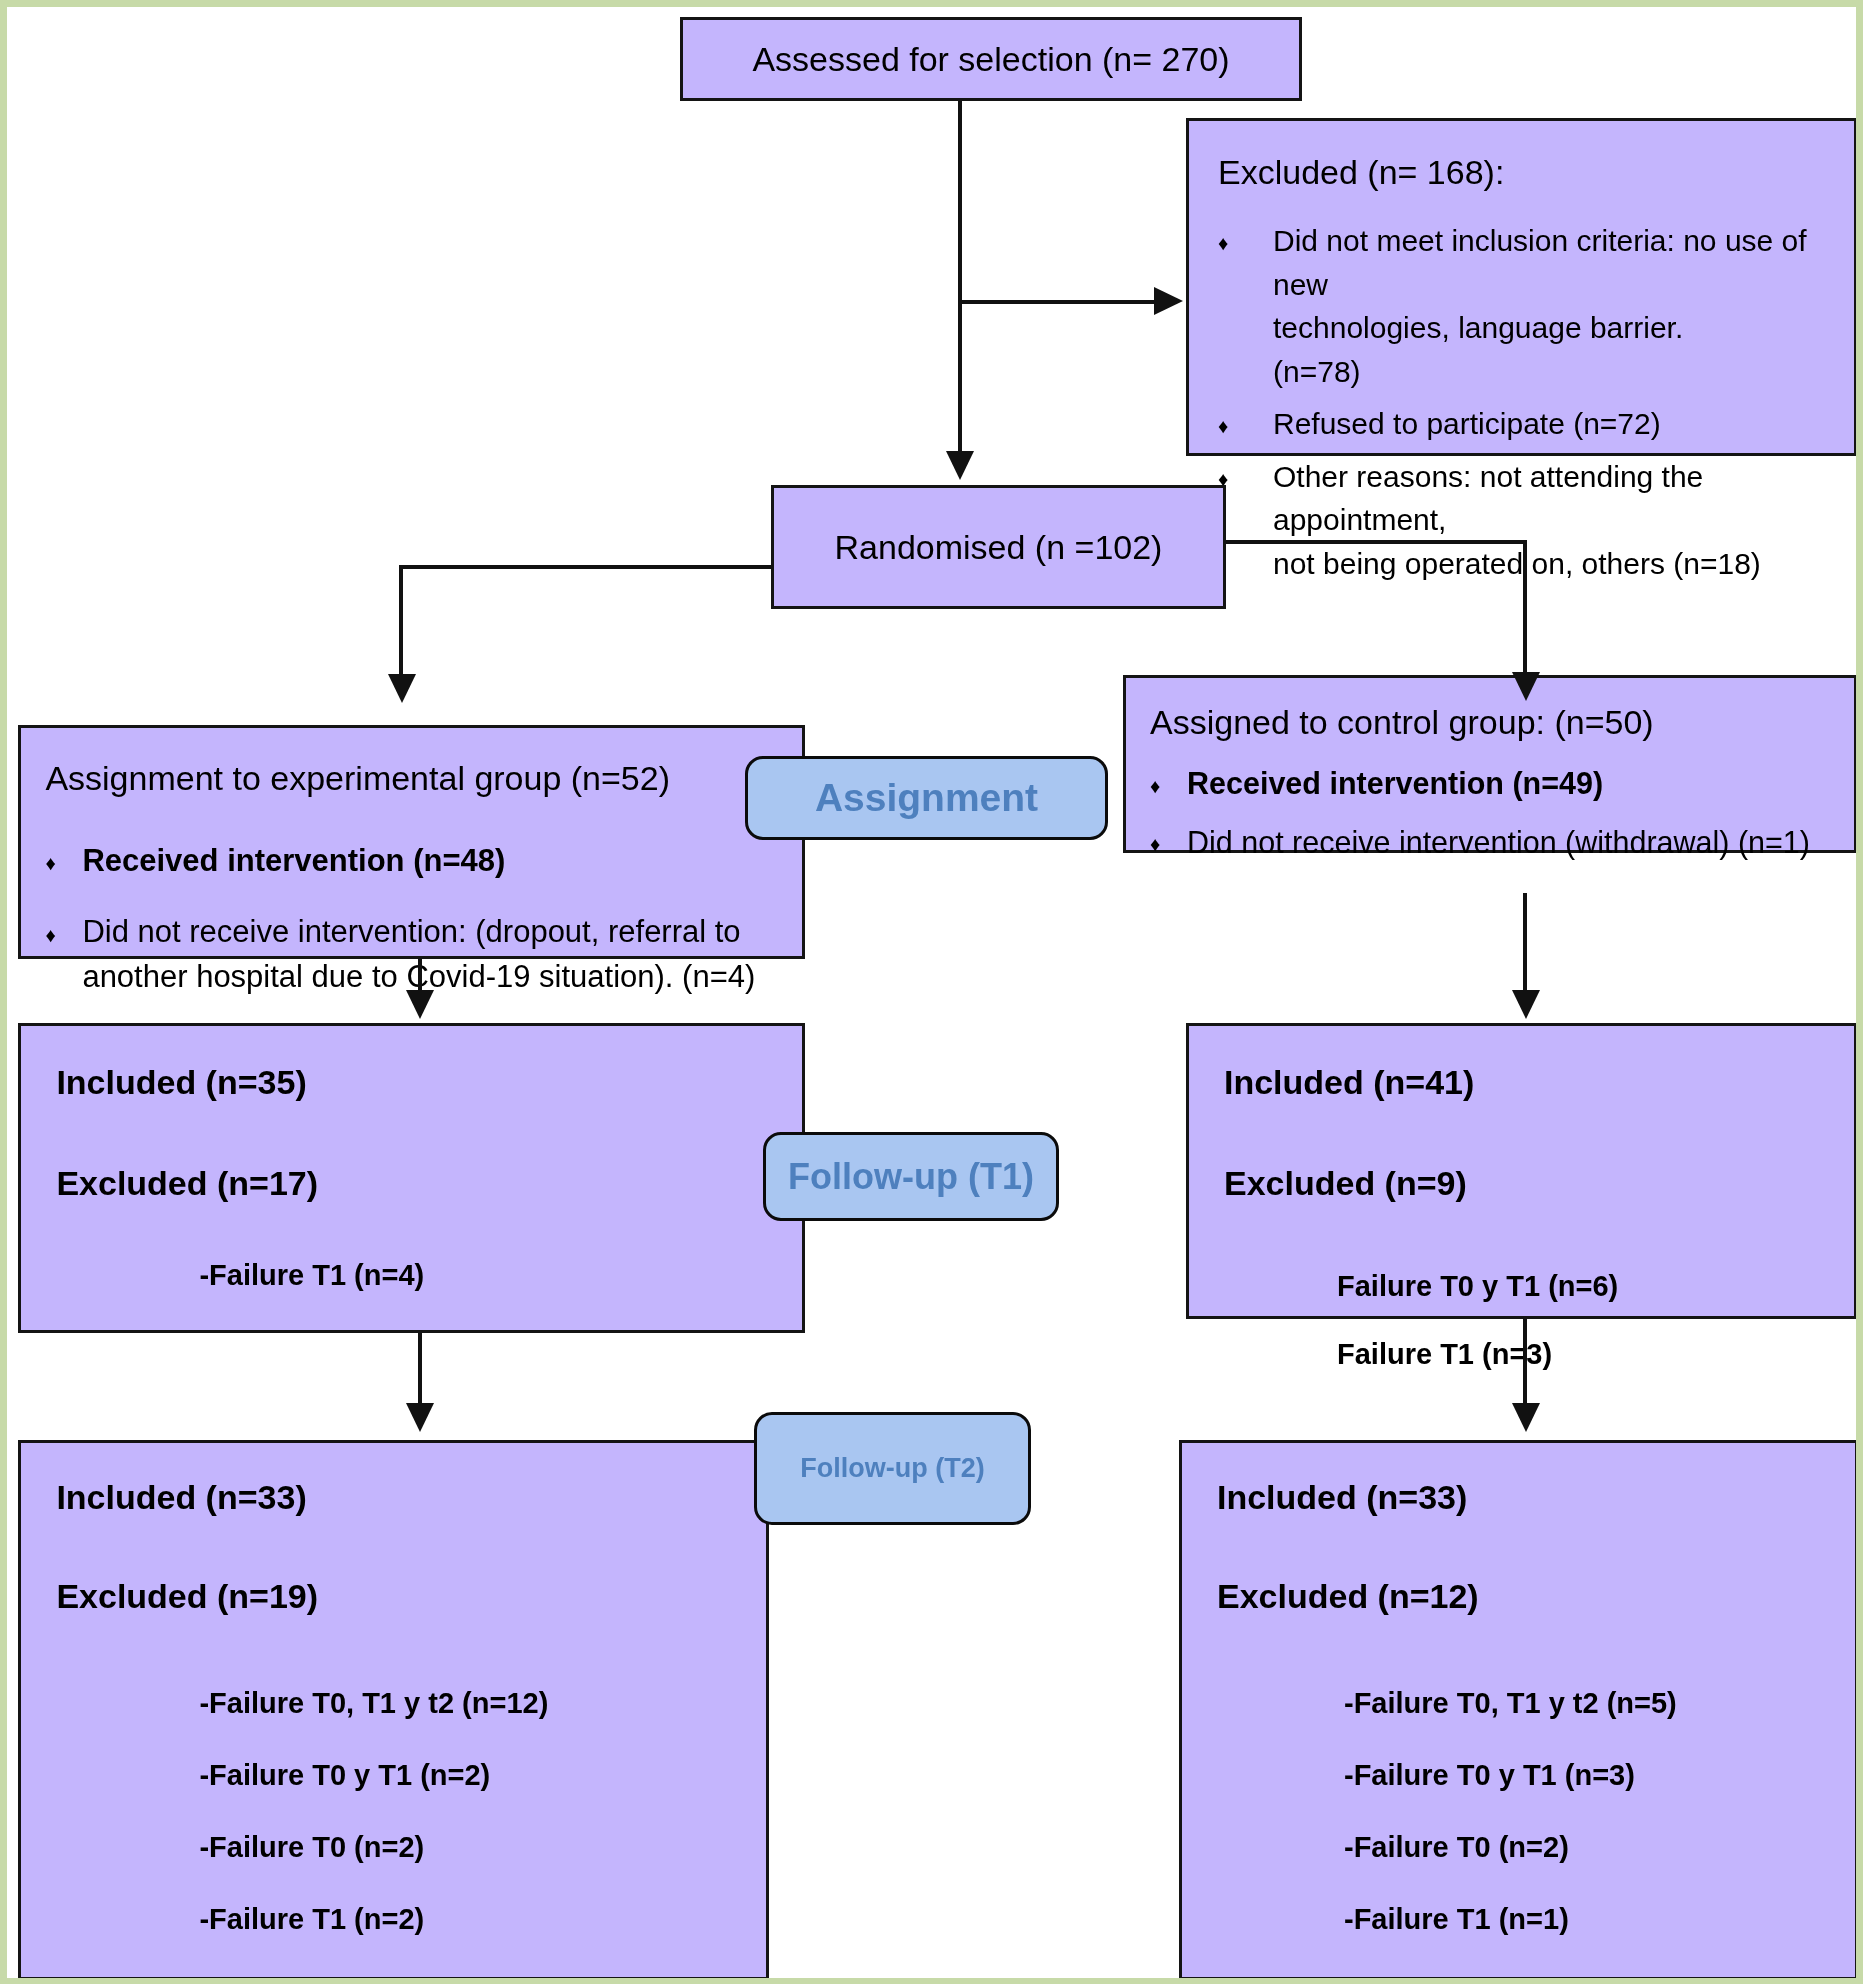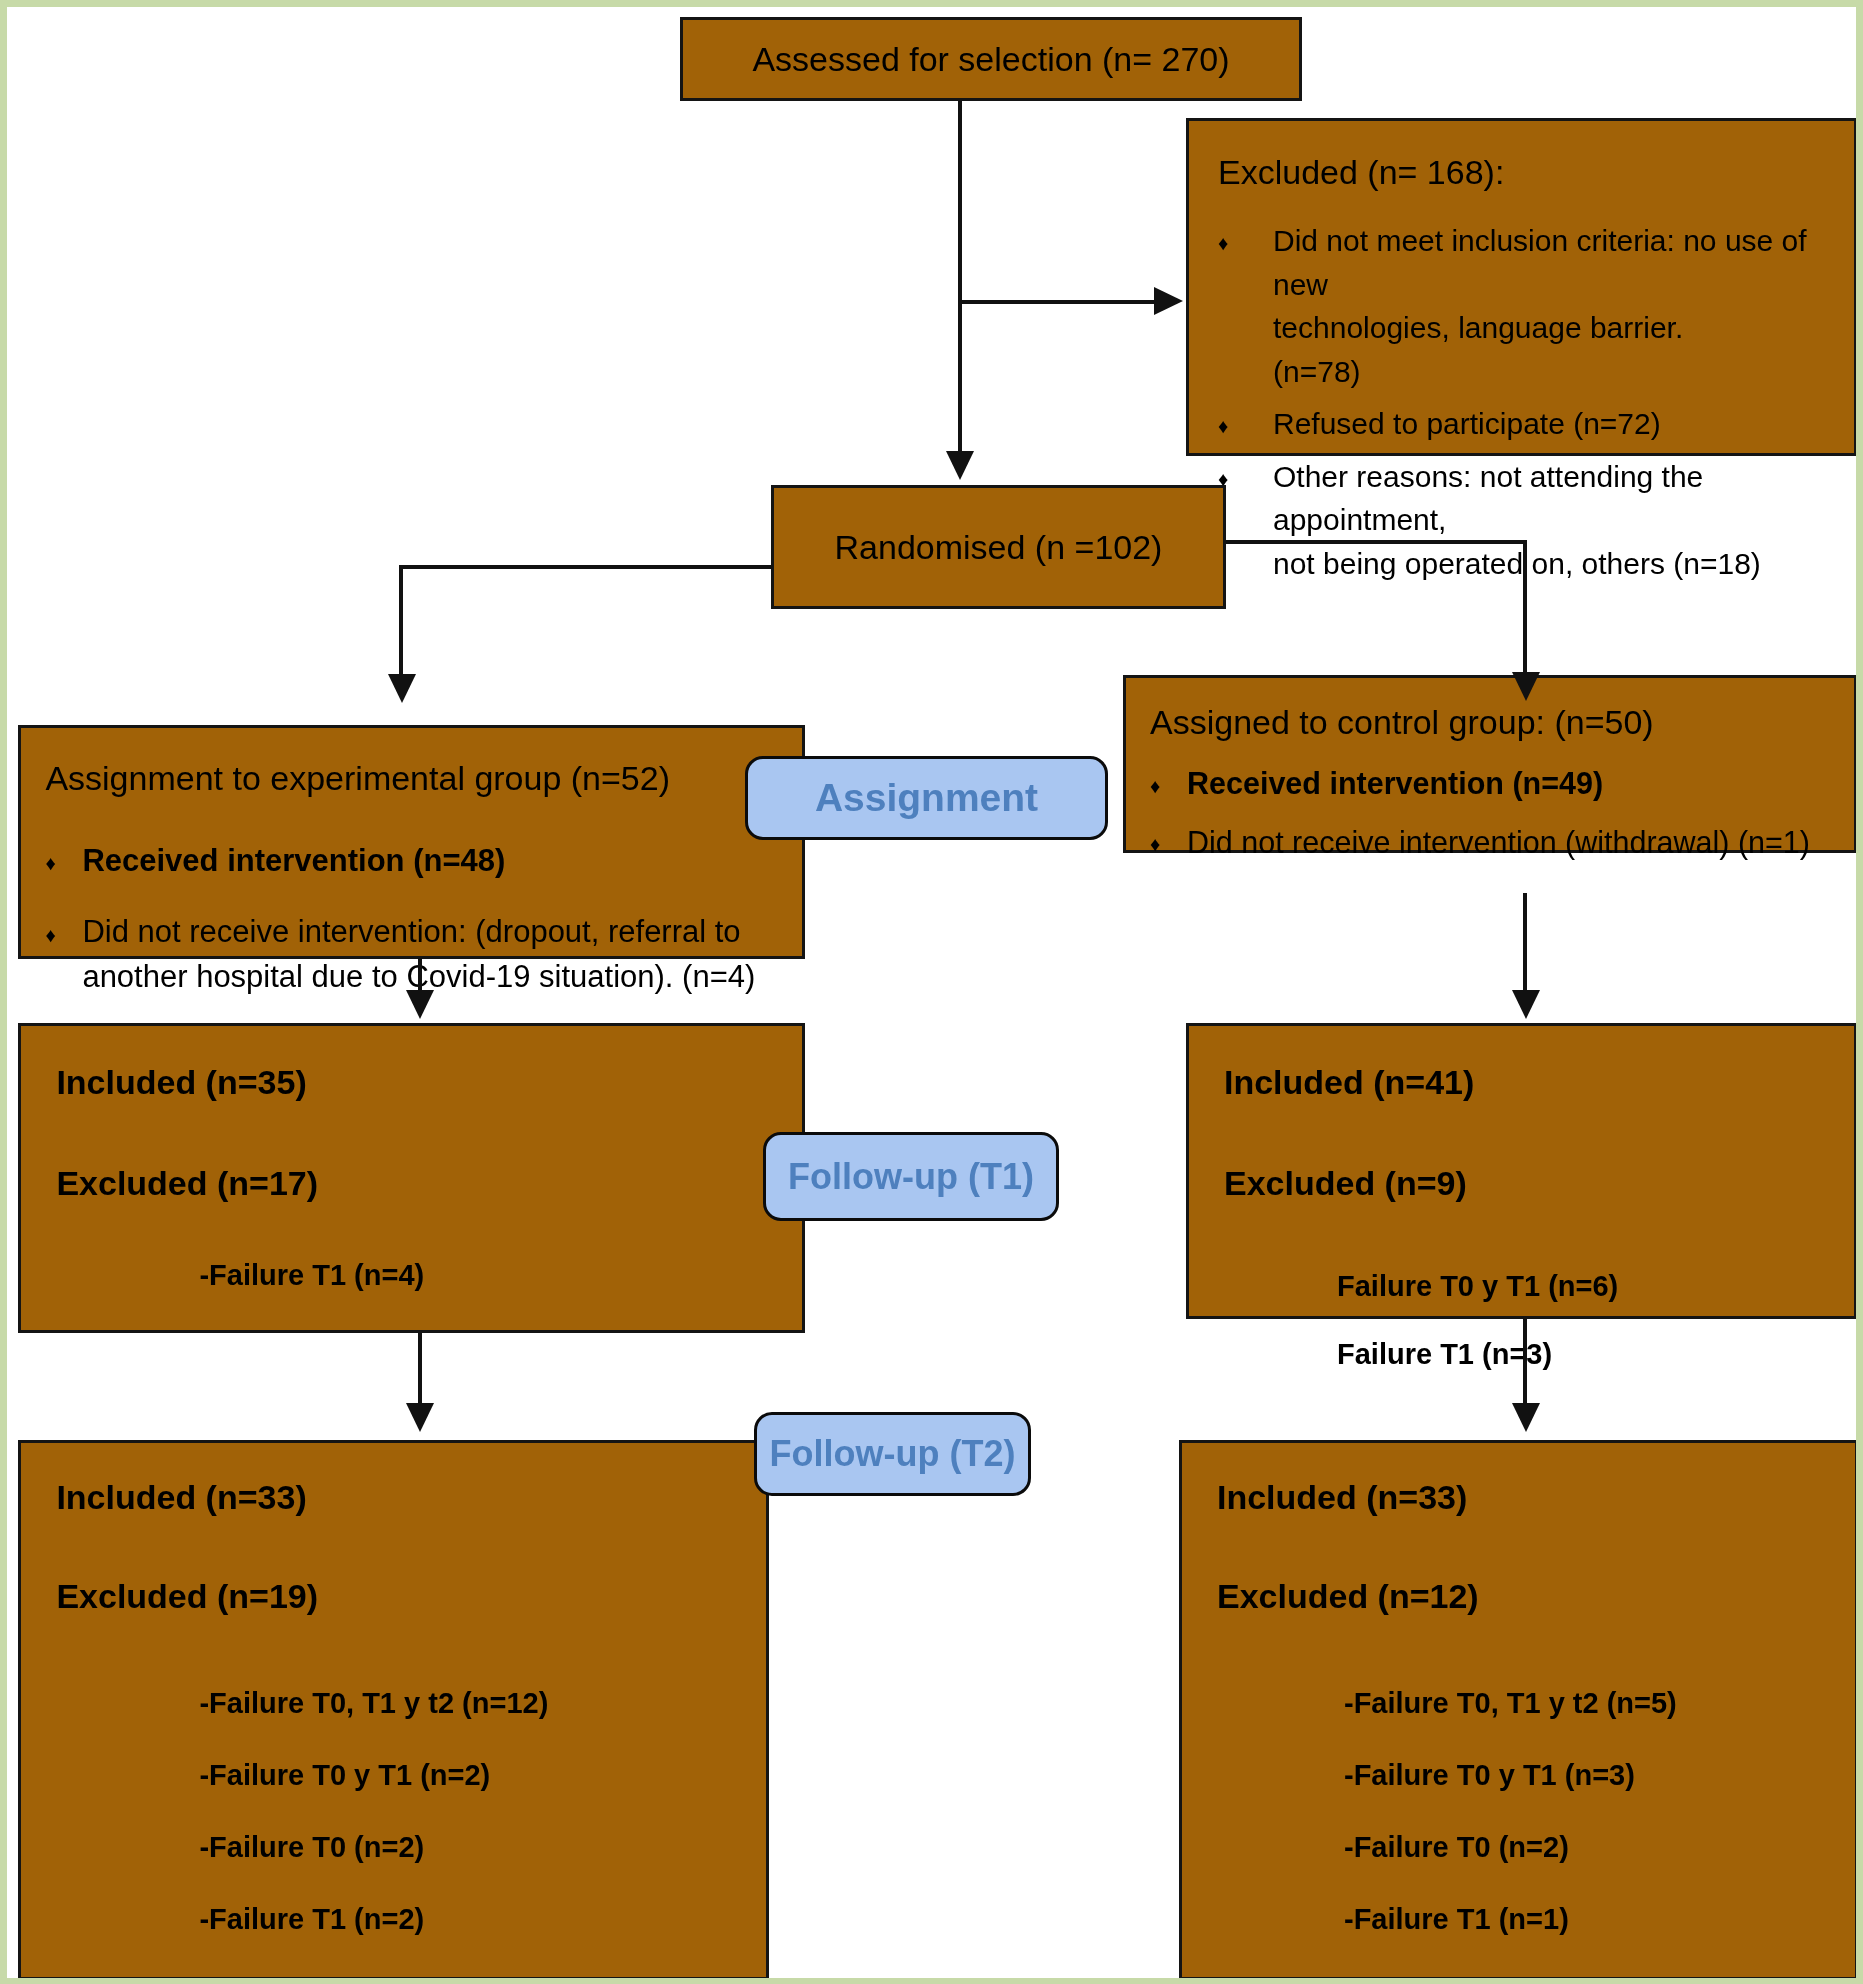--- a/index.html
+++ b/index.html
@@ -8,21 +8,21 @@
     width:1863px; height:1985px;
     box-sizing:border-box;
     background:#ffffff;
     border:7.6px solid #c7daa8;
     font-family:"Liberation Sans", sans-serif;
     color:#000;
     overflow:hidden;
   }
   .box {
     position:absolute;
-    background:#a16207;
+    background:#c4b5fd;
     border:3.2px solid #141414;
     box-sizing:border-box;
   }
   .center-text { display:flex; align-items:center; justify-content:center; font-size:34px; }
   .line { position:absolute; background:#111111; }
   .arrow-down {
     position:absolute; width:0; height:0;
     border-left:14.6px solid transparent; border-right:14.6px solid transparent;
     border-top:29px solid #111111;
   }
@@ -195,18 +195,18 @@
   <div class="arrow-down" style="left:1505px; top:1396px;"></div>
 
   <div class="stage-label" style="left:738px; top:749px; width:363px; height:84px; font-size:39px;">
     <span>Assignment</span>
   </div>
 
   <div class="stage-label" style="left:756px; top:1125px; width:296px; height:89px; font-size:36px;">
     <span>Follow-up (T1)</span>
   </div>
 
-  <div class="stage-label" style="left:747px; top:1405px; width:277px; height:84px; font-size:36px;">
+  <div class="stage-label" style="left:747px; top:1405px; width:277px; height:113px; font-size:27px;">
     <span>Follow-up (T2)</span>
   </div>
 
 </div>
 
 
 </body></html>

